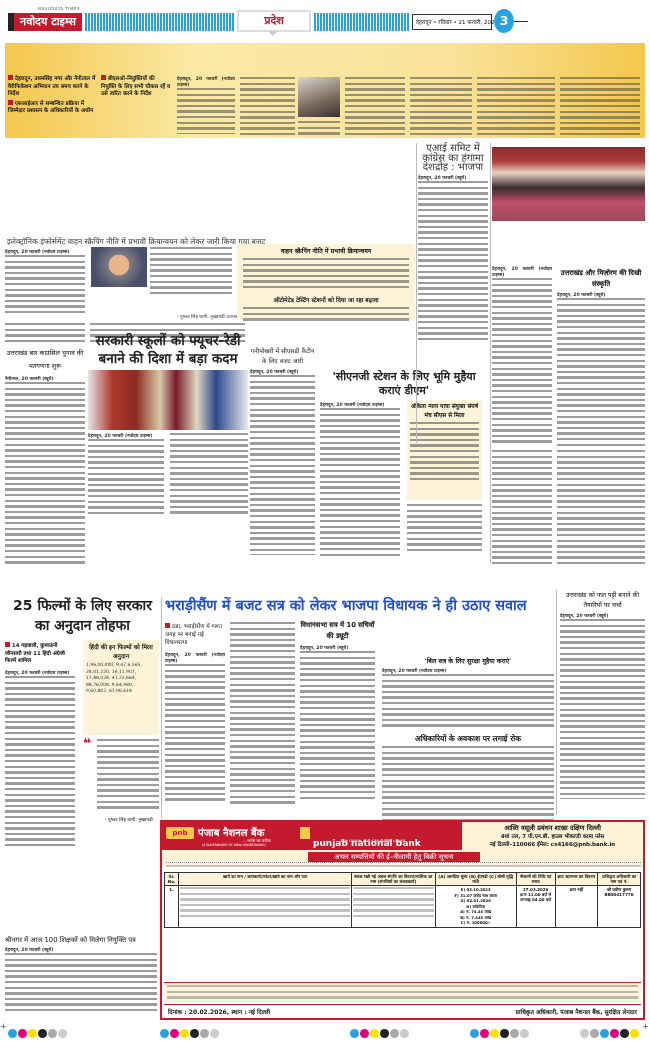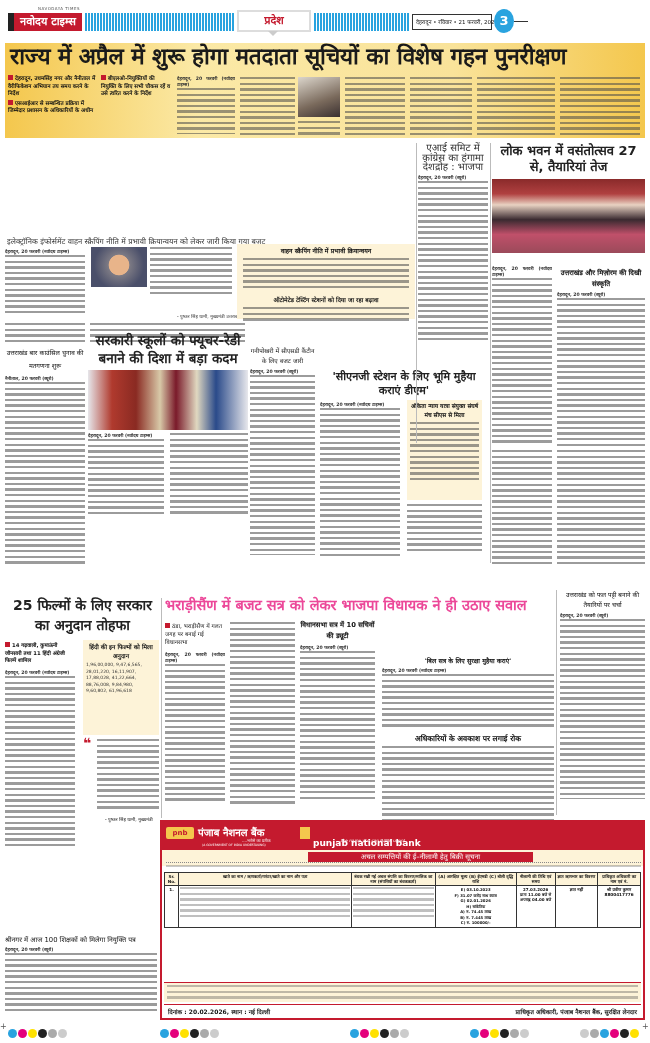--- a/index.html
+++ b/index.html
@@ -19,21 +19,21 @@
 .bullet{width:5px;height:5px;background:#c41a2e;display:inline-block;margin-right:2px}
 .col{font-size:4.6px;line-height:6px;color:#333;overflow:hidden;text-align:justify}
 .txt{background:repeating-linear-gradient(180deg,#4a4a4a 0 2.4px,transparent 2.4px 5.6px);opacity:.55}
 .photo{background:#8a7a6a}
 .vrule{background:#bbb;width:1px}
 .box-cream{background:#fdf3d8}
 .pnb{left:160px;top:820px;width:485px;height:200px;border:2px solid #c41a2e;background:#fff}
 .pnb-head{left:0;top:0;width:100%;height:28px;background:#c41a2e}
 .pnb-right{left:300px;top:0;width:181px;height:28px;background:#fdf3d8;text-align:center;font-size:5.5px;line-height:8px;padding-top:2px;font-weight:bold}
 .pnb-band{left:0;top:28px;width:100%;height:16px;background:#fdf3d8}
-.pnb-title{left:146px;top:30px;width:225px;height:10px;background:#c41a2e;color:#fff;font-size:7px;text-align:center;line-height:10px}
+.pnb-title{left:146px;top:30px;width:172px;height:10px;background:#c41a2e;color:#fff;font-size:7px;text-align:center;line-height:10px}
 table.auc{border-collapse:collapse;position:absolute;left:2px;top:48px;width:477px;font-size:4.2px}
 table.auc td,table.auc th{border:1px solid #333;padding:1px;vertical-align:top;text-align:center;font-weight:bold}
 .cmyk{width:9px;height:9px;border-radius:50%;display:inline-block;margin-right:1px}
 .reg{font-size:8px;color:#555}
 </style>
 </head>
 <body>
 
 <div class="abs masthead">
   <div class="abs logo-small">NAVODAYA TIMES</div>
@@ -41,21 +41,20 @@
   <div class="abs stripe" style="left:85px;width:150px"></div>
   <div class="abs stripe" style="left:314px;width:96px"></div>
   <div class="abs section-box">प्रदेश</div>
   <div class="abs section-tri"></div>
   <div class="abs dateline">देहरादून • रविवार • 21 फरवरी, 2026</div>
   <div class="abs pagenum">3</div>
   <div class="abs pageline"></div>
 </div>
 
 <div class="abs band">
-  <div class="abs h1" style="left:5px;top:2px;font-size:22.5px;color:#1a1a1a;letter-spacing:-.2px">राज्य में अप्रैल में शुरू होगा मतदाता सूचियों का विशेष गहन पुनरीक्षण</div>
   <div class="abs" style="left:3px;top:32px;width:88px;font-size:5.5px;line-height:7.5px;font-weight:bold">
     <div><span class="bullet"></span><span>देहरादून, उधमसिंह नगर और नैनीताल में वैरीफिकेशन अभियान तय समय करने के निर्देश</span></div>
     <div style="margin-top:2px"><span class="bullet"></span><span>एसआईआर से सम्बन्धित प्रक्रिया में जिम्मेदार प्रशासन के अधिकारियों के अधीन</span></div>
   </div>
   <div class="abs" style="left:96px;top:32px;width:70px;font-size:5.5px;line-height:7.5px;font-weight:bold"><span class="bullet"></span><span>बीएलओ-नियुक्तियों की नियुक्ति के लिए सभी चौकस रहें व उसे त्वरित करने के निर्देश</span></div>
   <div class="abs col" style="left:172px;top:33px;width:58px;height:58px"><b>देहरादून, 20 फरवरी (नवोदय टाइम्स)</b><div class="txt" style="height:46px"></div></div>
   <div class="abs txt" style="left:235px;top:34px;width:55px;height:58px"></div>
   <div class="abs photo" style="left:293px;top:34px;width:42px;height:40px;background:linear-gradient(160deg,#dcd6cc,#7a6a5c 60%,#3a3030)"></div>
   <div class="abs txt" style="left:293px;top:78px;width:42px;height:14px"></div>
   <div class="abs txt" style="left:340px;top:34px;width:60px;height:58px"></div>
@@ -77,21 +76,20 @@
     <div class="txt" style="margin:3px 6px;height:16px"></div>
   </div>
 </div>
 
 <div class="abs" style="left:418px;top:143px;width:70px;height:300px">
   <div style="font-size:10px;line-height:9.5px;text-align:center;color:#333">एआई समिट में कांग्रेस का हंगामा देशद्रोह : भाजपा</div>
   <div class="col" style="margin-top:3px;height:170px"><b>देहरादून, 20 फरवरी (ब्यूरो)</b><div class="txt" style="height:160px"></div></div>
 </div>
 
 <div class="abs" style="left:492px;top:143px;width:153px;height:120px">
-  <div class="h1" style="font-size:13px;text-align:center;color:#222;white-space:normal;line-height:16px">लोक भवन में वसंतोत्सव 27 से, तैयारियां तेज</div>
   <div class="photo" style="margin-top:4px;height:74px;background:linear-gradient(180deg,#8a2a2a 0,#b04040 20%,#e8d2c2 35%,#3a2a30 55%,#c0506a 75%,#9b4a5a 100%)"></div>
 </div>
 <div class="abs col" style="left:492px;top:266px;width:60px;height:180px"><b>देहरादून, 20 फरवरी (नवोदय टाइम्स)</b><div class="txt" style="height:170px"></div></div>
 <div class="abs" style="left:557px;top:268px;width:88px;height:180px">
   <div style="font-size:6.8px;font-weight:bold;text-align:center;line-height:11px">उत्तराखंड और मिज़ोरम की दिखी संस्कृति</div>
   <div class="col" style="margin-top:2px"><b>देहरादून, 20 फरवरी (ब्यूरो)</b><div class="txt" style="height:150px"></div></div>
 </div>
 
 <div class="abs txt" style="left:5px;top:323px;width:80px;height:20px"></div>
 <div class="abs" style="left:5px;top:347px;width:80px;height:215px">
@@ -135,21 +133,21 @@
     <div style="font-size:6px;font-weight:bold;text-align:center;line-height:9px;padding-top:2px">हिंदी की इन फिल्मों को मिला अनुदान</div>
     <div style="font-size:4.5px;line-height:6.5px;padding:2px 3px;color:#333">
       <span>1,96,00,000</span>, <span>9,47,6,565</span>, <span>28,01,220</span>, <span>16,11,907</span>, <span>17,88,028</span>, <span>41,22,664</span>, <span>88,76,008</span>, <span>9,84,980</span>, <span>9,60,802</span>, <span>61,96,618</span>
     </div>
   </div>
   <div style="position:absolute;left:78px;top:140px;width:12px;height:10px;color:#c41a2e;font-size:14px;line-height:10px;font-weight:bold">❝</div>
   <div class="txt" style="position:absolute;left:92px;top:141px;width:62px;height:70px"></div>
   <div style="position:absolute;left:100px;top:218px;font-size:4.6px">- पुष्कर सिंह धामी, मुख्यमंत्री</div>
 </div>
 
-<div class="abs h1" style="left:165px;top:598px;font-size:14.5px;color:#ec4899">भराड़ीसैंण में बजट सत्र को लेकर भाजपा विधायक ने ही उठाए सवाल</div>
+<div class="abs h1" style="left:165px;top:598px;font-size:14.5px;color:#1d4ed8">भराड़ीसैंण में बजट सत्र को लेकर भाजपा विधायक ने ही उठाए सवाल</div>
 <div class="abs" style="left:165px;top:622px;width:60px;font-size:5.8px;line-height:8px"><span class="bullet"></span><span>ठंडा, भराड़ीसैंण में गलत जगह पर बनाई गई विधानसभा</span></div>
 <div class="abs col" style="left:165px;top:652px;width:60px"><b>देहरादून, 20 फरवरी (नवोदय टाइम्स)</b><div class="txt" style="height:140px"></div></div>
 <div class="abs txt" style="left:230px;top:622px;width:65px;height:185px"></div>
 
 <div class="abs" style="left:300px;top:620px;width:75px;height:190px">
   <div style="font-size:6.8px;font-weight:bold;text-align:center;line-height:11px">विधानसभा सत्र में 10 सचिवों की ड्यूटी</div>
   <div class="col" style="margin-top:3px"><b>देहरादून, 20 फरवरी (ब्यूरो)</b><div class="txt" style="height:150px"></div></div>
 </div>
 
 <div class="abs" style="left:382px;top:656px;width:172px;height:195px">
@@ -171,20 +169,25 @@
 
 <div class="abs pnb">
   <div class="abs pnb-head">
     <div class="abs" style="left:4px;top:5px;width:28px;height:12px;background:#f4c74d;border-radius:2px;font-size:7px;font-weight:bold;color:#c41a2e;text-align:center;line-height:12px">pnb</div>
     <div class="abs" style="left:36px;top:3px;font-size:10px;color:#fff;font-weight:bold;white-space:nowrap">पंजाब नैशनल बैंक</div>
     <div class="abs" style="left:80px;top:16px;font-size:4px;color:#fff">....भरोसे का प्रतीक</div>
     <div class="abs" style="left:40px;top:21px;font-size:3px;color:#fff">(A GOVERNMENT OF INDIA UNDERTAKING)</div>
     <div class="abs" style="left:138px;top:5px;width:10px;height:12px;background:#f4c74d"></div>
     <div class="abs" style="left:151px;top:16px;font-size:9px;color:#fff;font-weight:bold;white-space:nowrap">punjab national bank</div>
     <div class="abs" style="left:175px;top:16px;font-size:4.2px;color:#fff;font-style:italic;white-space:nowrap">...the name you can BANK upon!</div>
+    <div class="abs pnb-right">
+      <div style="font-size:6.5px">आस्ति वसूली प्रबंधन शाखा दक्षिण दिल्ली</div>
+      <div>4थां तल, 7 पी.एन.बी. हाउस भीकाजी कामा प्लेस</div>
+      <div>नई दिल्ली–110066 ईमेल: cs4166@pnb.bank.in</div>
+    </div>
   </div>
   <div class="abs pnb-band"></div>
   <div class="abs pnb-title">अचल सम्पत्तियों की ई–नीलामी हेतु बिक्री सूचना</div>
   <div class="abs" style="left:4px;top:40px;width:475px;height:1px;border-top:1px dotted #888"></div>
   <div class="abs txt" style="left:4px;top:43px;width:475px;height:3px;opacity:.3"></div>
 
   <table class="auc" style="top:50px">
     <tbody>
         <tr style="background:#fdf3d8">
       <th style="width:14px">Sr. No.</th>

